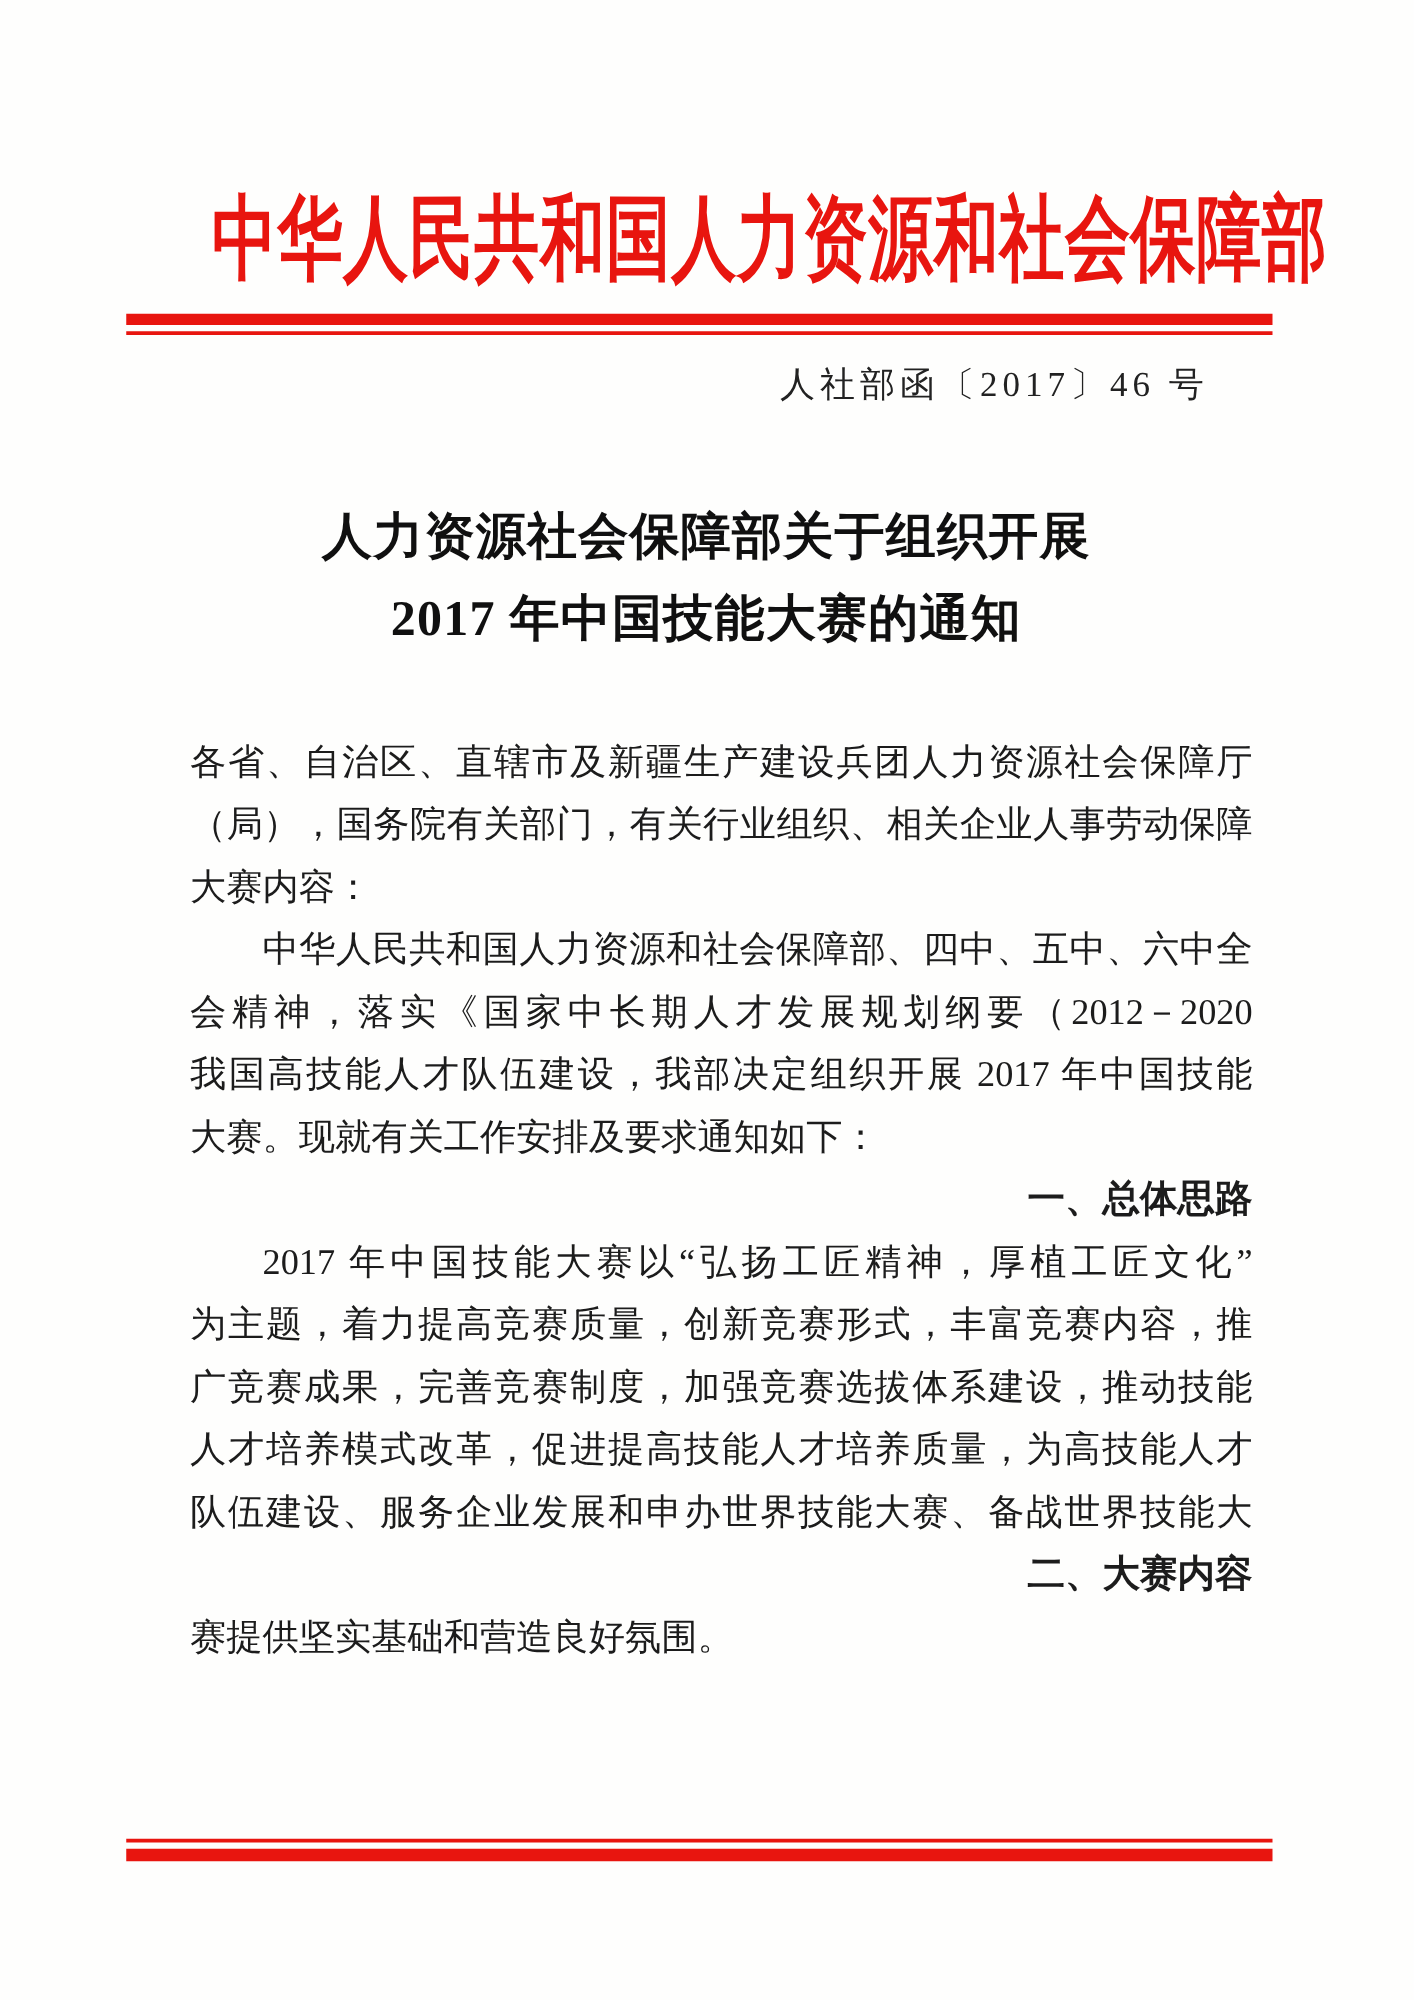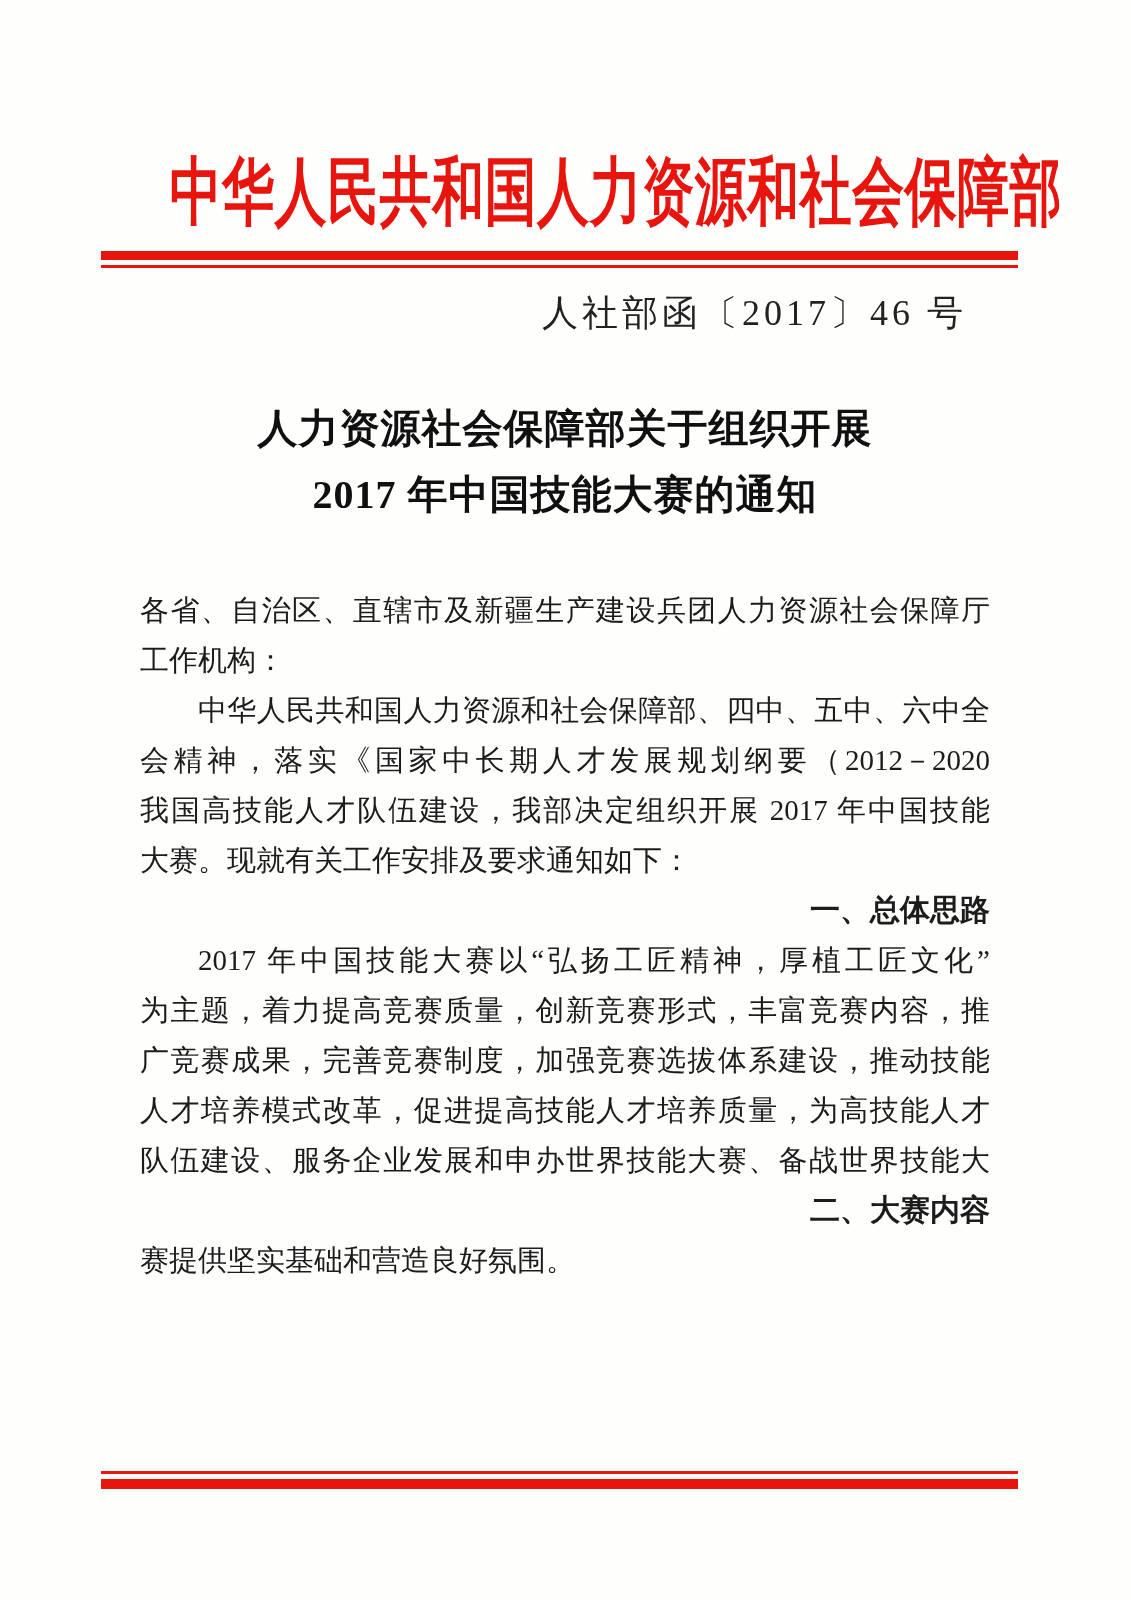--- a/index.html
+++ b/index.html
@@ -23,31 +23,31 @@
     transform:scaleX(0.70); transform-origin:center;
     letter-spacing:1px;
   }
   .rule { position:absolute; left:101px; width:917px; background:var(--red); }
   .rule-top-thick    { top:251px;  height:9px;  }
   .rule-top-thin     { top:265px;  height:3px;  }
   .rule-bottom-thin  { top:1471px; height:3px;  }
   .rule-bottom-thick { top:1479px; height:10px; }
   .doc-number {
     position:absolute; top:289px; right:164px;
-    font-size:36px; letter-spacing:4px; color:#222;
+    font-size:28px; letter-spacing:4px; color:#222;
     white-space:nowrap;
   }
   .doc-title {
     position:absolute; top:396px; left:0; width:1130px;
     text-align:center; font-weight:bold; color:#101010;
     font-size:40px; line-height:66px;
     letter-spacing:1px;
   }
   .doc-body {
-    position:absolute; top:585px; left:140px; width:850px;
+    position:absolute; top:585px; left:152px; width:850px;
     font-size:29px; color:var(--ink);
   }
   .line { height:50px; line-height:50px; overflow:visible; }
   .line.justify { text-align:justify; text-align-last:justify; }
   .line.indent  { padding-left:58px; }
   .line.heading {
     font-family:"Liberation Sans", sans-serif;
     font-weight:bold; font-size:30px;text-align:right;
   }
 </style>
@@ -63,21 +63,22 @@
 
   <div class="doc-number">人社部函〔2017〕46 号</div>
 
   <div class="doc-title">
     <div>人力资源社会保障部关于组织开展</div>
     <div>2017 年中国技能大赛的通知</div>
   </div>
 
   <div class="doc-body">
       <div class="line justify">各省、自治区、直辖市及新疆生产建设兵团人力资源社会保障厅</div>
-      <div class="line">工作机构：</div>
+      <div class="line justify">（局），国务院有关部门，有关行业组织、相关企业人事劳动保障</div>
+      <div class="line">大赛内容：</div>
       <div class="line justify indent">中华人民共和国人力资源和社会保障部、四中、五中、六中全</div>
       <div class="line justify">会精神，落实《国家中长期人才发展规划纲要（2012－2020</div>
       <div class="line justify">我国高技能人才队伍建设，我部决定组织开展 2017 年中国技能</div>
       <div class="line">大赛。现就有关工作安排及要求通知如下：</div>
       <div class="line indent heading">一、总体思路</div>
       <div class="line justify indent">2017 年中国技能大赛以“弘扬工匠精神，厚植工匠文化”</div>
       <div class="line justify">为主题，着力提高竞赛质量，创新竞赛形式，丰富竞赛内容，推</div>
       <div class="line justify">广竞赛成果，完善竞赛制度，加强竞赛选拔体系建设，推动技能</div>
       <div class="line justify">人才培养模式改革，促进提高技能人才培养质量，为高技能人才</div>
       <div class="line justify">队伍建设、服务企业发展和申办世界技能大赛、备战世界技能大</div>

